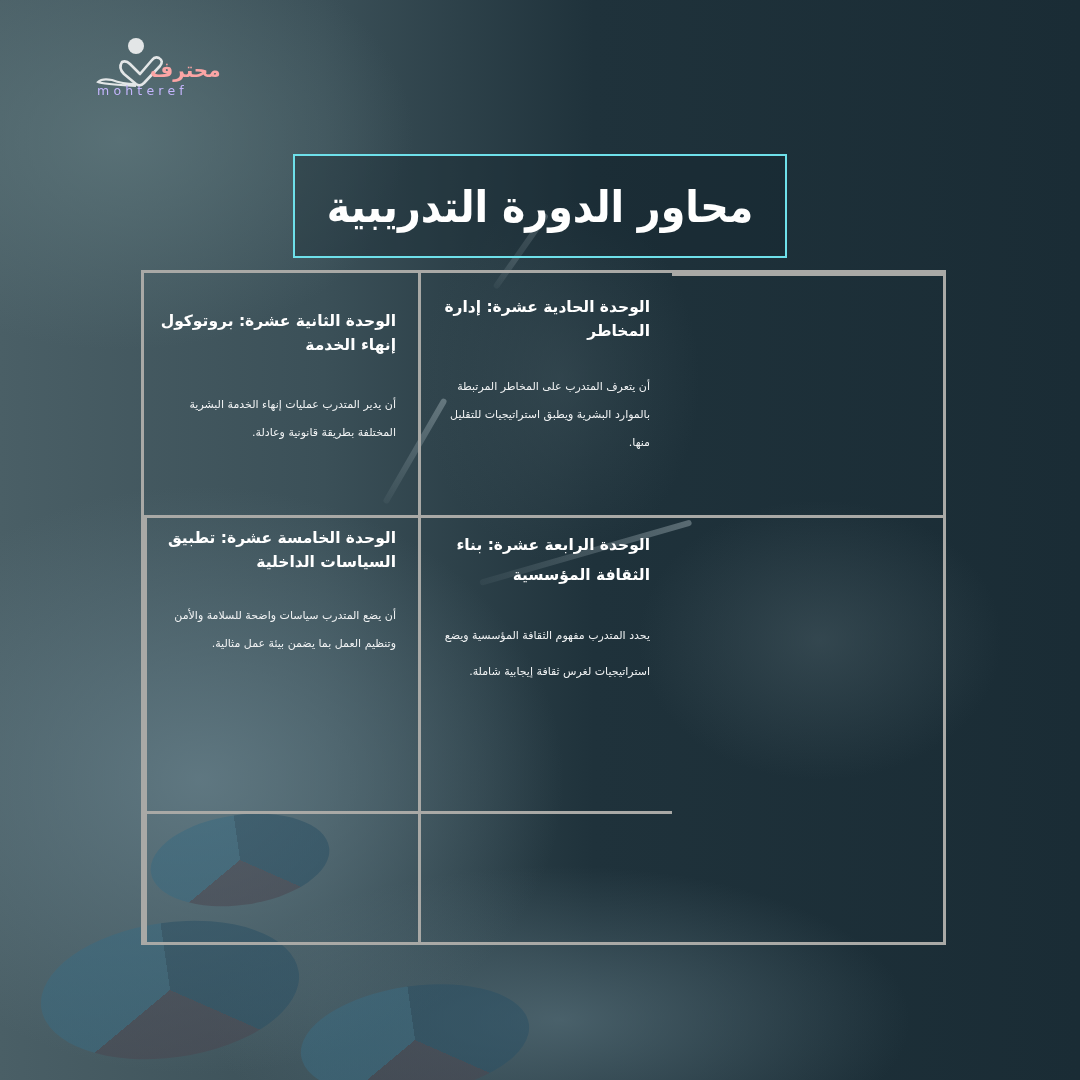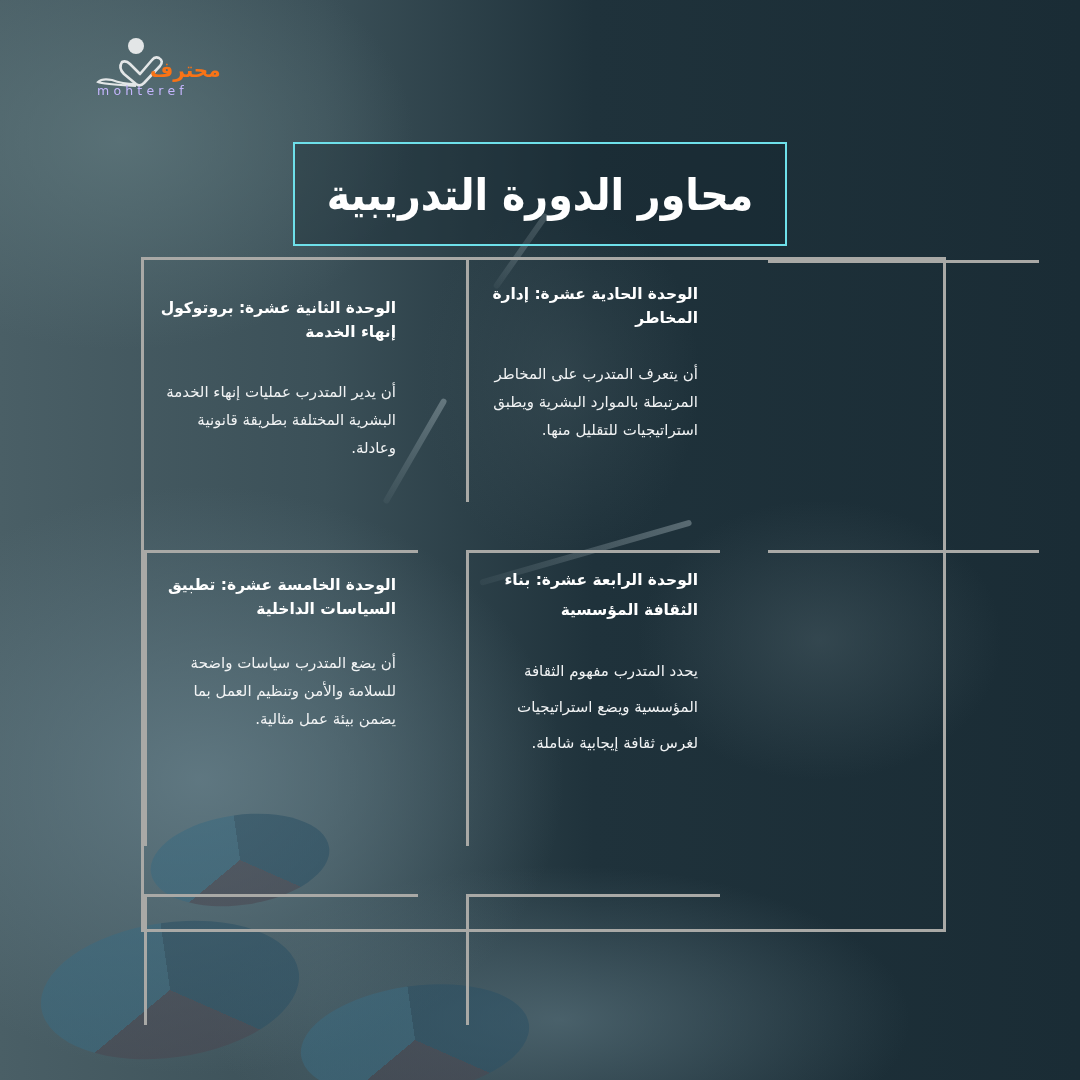--- a/index.html
+++ b/index.html
@@ -31,51 +31,50 @@
     border-radius: 3px; transform-origin: left center;
   }
   .logo {
     position: absolute; left: 92px; top: 32px; width: 110px; height: 70px;
   }
   .logo-text {
     position: absolute; left: 97px; top: 83px; font-size: 12.5px; letter-spacing: 4.2px;
     color: #c4b5fd; font-family: "DejaVu Sans", sans-serif;
   }
   .title-box {
-    position: absolute; left: 293px; top: 142px; width: 494px; height: 104px;
+    position: absolute; left: 293px; top: 154px; width: 494px; height: 104px;
     border: 2px solid #6ee0ea;
     display: flex; align-items: center; justify-content: center;
     background: rgba(20,38,46,0.35);
   }
   .title-text {
     font-family: "DejaVu Sans", sans-serif; font-weight: bold;
     font-size: 44px; direction: rtl; color: #ffffff;
     transform: scaleX(0.9);
   }
   .grid {
-    position: absolute; left: 141px; top: 257px; width: 805px; height: 675px;
+    position: absolute; left: 141px; top: 270px; width: 805px; height: 675px;
     border: 3px solid #a9a9a6;
     display: grid;
     grid-template-columns: 274px 254px 271px;
     grid-template-rows: 242px 296px 131px;
-    gap: 48px;
   }
   .cell {
     border-left: 3px solid #a9a9a6;
     border-top: 3px solid #a9a9a6;
     direction: rtl; text-align: right;
     padding: 22px 22px 10px 10px;
   }
   .cell.c0 { border-left: none; }
   .cell.r0 { border-top: none; }
   .cell-title {
     font-weight: bold; font-size: 15.5px; line-height: 24px; color: #ffffff;
   }
   .cell-body {
-    font-size: 15px; line-height: 24px; color: #f1f3f4; margin-top: 22px;
+    font-size: 11px; line-height: 24px; color: #f1f3f4; margin-top: 22px;
   }
   .cell.tight .cell-title { line-height: 33px; }
   .cell.tight .cell-body { margin-top: 0; line-height: 33px; }
   .cell.wide .cell-body { line-height: 36px; margin-top: 28px; }
   .cell.mid .cell-body { line-height: 28px; }
 </style>
 </head>
 <body>
 
 <div class="bg"></div>
@@ -84,42 +83,42 @@
 <div class="pie" style="left:300px;top:920px;width:230px;height:240px;"></div>
 <div class="pen" style="left:495px;top:285px;width:90px;transform:rotate(-55deg);"></div>
 <div class="pen" style="left:385px;top:500px;width:120px;transform:rotate(-60deg);"></div>
 <div class="pen" style="left:480px;top:580px;width:220px;transform:rotate(-16deg);"></div>
 
 <svg class="logo" viewBox="0 0 110 70">
   <circle cx="44" cy="14" r="8" fill="#e3e6e7"></circle>
   <path d="M30 30 Q26 36 32 42 L44 52 Q48 55 52 51 L68 34 Q72 29 67 26 Q63 24 60 28 L48 42 L38 32 Q34 28 30 30 Z" fill="none" stroke="#e3e6e7" stroke-width="2.6" stroke-linejoin="round"></path>
   <path d="M44 52 Q30 52 20 48 Q10 46 6 50 Q10 52 44 54" fill="none" stroke="#e3e6e7" stroke-width="2.2"></path>
 </svg>
-<div style="position:absolute;left:150px;top:58px;font-size:20px;font-weight:bold;direction:rtl;color:#f97316;">محترف</div>
+<div style="position:absolute;left:150px;top:58px;font-size:20px;font-weight:bold;direction:rtl;color:#fca5a5;">محترف</div>
 <div class="logo-text">mohteref</div>
 
 <div class="title-box">
   <div class="title-text">محاور الدورة التدريبية</div>
 </div>
 
 <div class="grid">
 
   <div class="cell c0 r0 mid" style="padding-top:36px;">
     <div class="cell-title">الوحدة الثانية عشرة: بروتوكول إنهاء الخدمة</div>
     <div class="cell-body" style="margin-top:34px;">أن يدير المتدرب عمليات إنهاء الخدمة البشرية المختلفة بطريقة قانونية وعادلة.</div>
   </div>
   <div class="cell r0 mid">
     <div class="cell-title">الوحدة الحادية عشرة: إدارة المخاطر</div>
     <div class="cell-body" style="margin-top:30px;">أن يتعرف المتدرب على المخاطر المرتبطة بالموارد البشرية ويطبق استراتيجيات للتقليل منها.</div>
   </div>
 
   <div class="cell c0">
     <div class="cell-title"></div>
   </div>
-  <div class="cell mid" style="padding-top:20px;">
+  <div class="cell mid" style="padding-top:8px;">
     <div class="cell-title">الوحدة الخامسة عشرة: تطبيق السياسات الداخلية</div>
     <div class="cell-body" style="margin-top:28px;">أن يضع المتدرب سياسات واضحة للسلامة والأمن وتنظيم العمل بما يضمن بيئة عمل مثالية.</div>
   </div>
   <div class="cell wide" style="padding-top:12px;">
     <div class="cell-title" style="line-height:30px;">الوحدة الرابعة عشرة: بناء الثقافة المؤسسية</div>
     <div class="cell-body">يحدد المتدرب مفهوم الثقافة المؤسسية ويضع استراتيجيات لغرس ثقافة إيجابية شاملة.</div>
   </div>
 
   <div class="cell c0">
     <div class="cell-title"></div>

